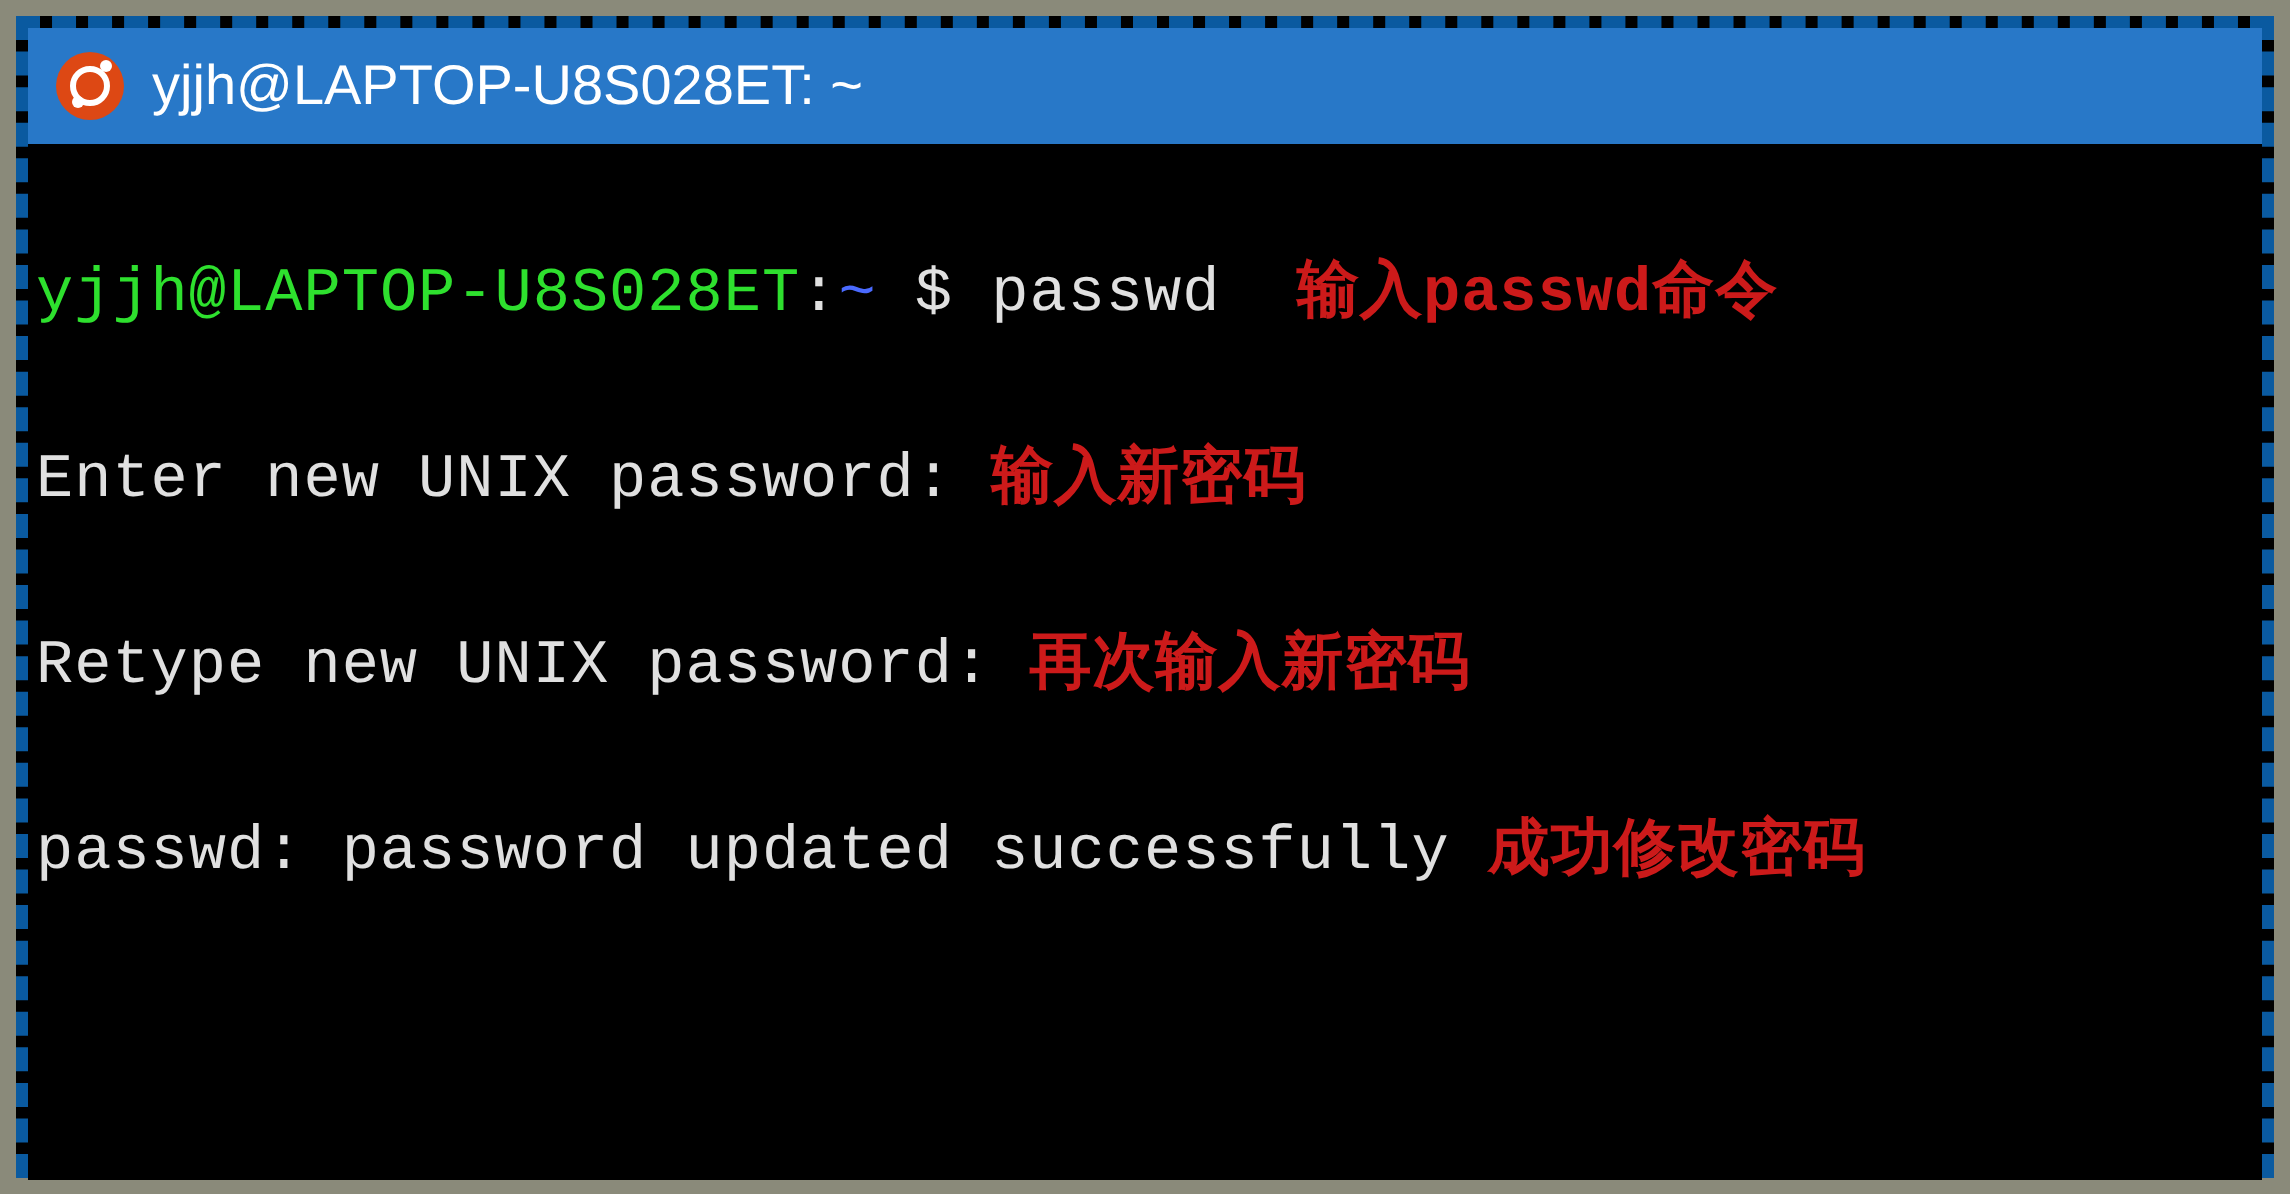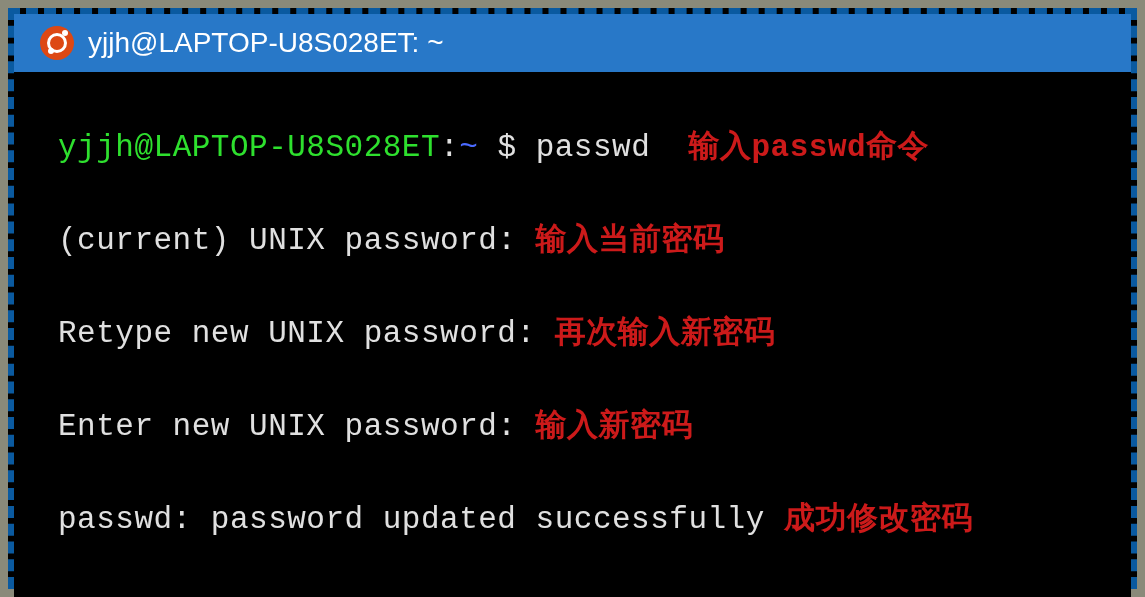--- a/index.html
+++ b/index.html
@@ -18,21 +18,21 @@
     right: 8px;
     bottom: 8px;
     border: 6px dashed #0a5aa0;
     background: #000;
   }
   .titlebar {
     height: 58px;
     background: #2878c8;
     display: flex;
     align-items: center;
-    padding-left: 26px;
+    padding-left: 14px;
     gap: 14px;
   }
   .ubuntu-icon {
     width: 34px;
     height: 34px;
     border-radius: 50%;
     background: #dd4814;
     position: relative;
     flex-shrink: 0;
   }
@@ -63,39 +63,38 @@
   .terminal {
     background: #000;
     padding: 6px 4px 0 4px;
     font-family: "Courier New", monospace;
     font-size: 31px;
     line-height: 1.50;
     white-space: pre;
     color: #e0e0e0;
     letter-spacing: 0.5px;
   }
-  .line { display: block; margin-left: 40px; }
+  .line { display: block; }
   .user { color: #2ee02e; }
   .host { color: #2ee02e; }
   .colon { color: #e0e0e0; }
   .path { color: #4a6aff; }
   .dollar { color: #e0e0e0; }
   .cmd-text { color: #e0e0e0; }
   .annot { color: #cc1a1a; font-weight: bold; font-family: "SimSun","Courier New",monospace; }
 </style>
 </head>
 <body>
 
 <div class="outer-frame">
   <div class="titlebar">
     <div class="ubuntu-icon"></div>
     <div class="title-text">yjjh@LAPTOP-U8S028ET: ~</div>
   </div>
 
   <div class="terminal">
 <span class="line"><span class="user">yjjh</span><span class="user">@</span><span class="host">LAPTOP-U8S028ET</span><span class="colon">:</span><span class="path">~</span><span class="dollar"> </span><span class="dollar">$</span><span class="cmd-text"> </span><span class="cmd-text">passwd</span><span>  </span><span class="annot">输入passwd命令</span></span>
-<span class="line"><span class="cmd-text">(current) UNIX password:</span><span> </span><span class="annot">输入当前密码</span></span>
+<span class="line"><span class="cmd-text">Enter new UNIX password:</span><span> </span><span class="annot">输入新密码</span></span>
 <span class="line"><span class="cmd-text">Retype new UNIX password:</span><span> </span><span class="annot">再次输入新密码</span></span>
-<span class="line"><span class="cmd-text">Enter new UNIX password:</span><span> </span><span class="annot">输入新密码</span></span>
 <span class="line"><span class="cmd-text">passwd: password updated successfully</span><span> </span><span class="annot">成功修改密码</span></span>
 
   </div>
 </div>
 
 </body></html>

